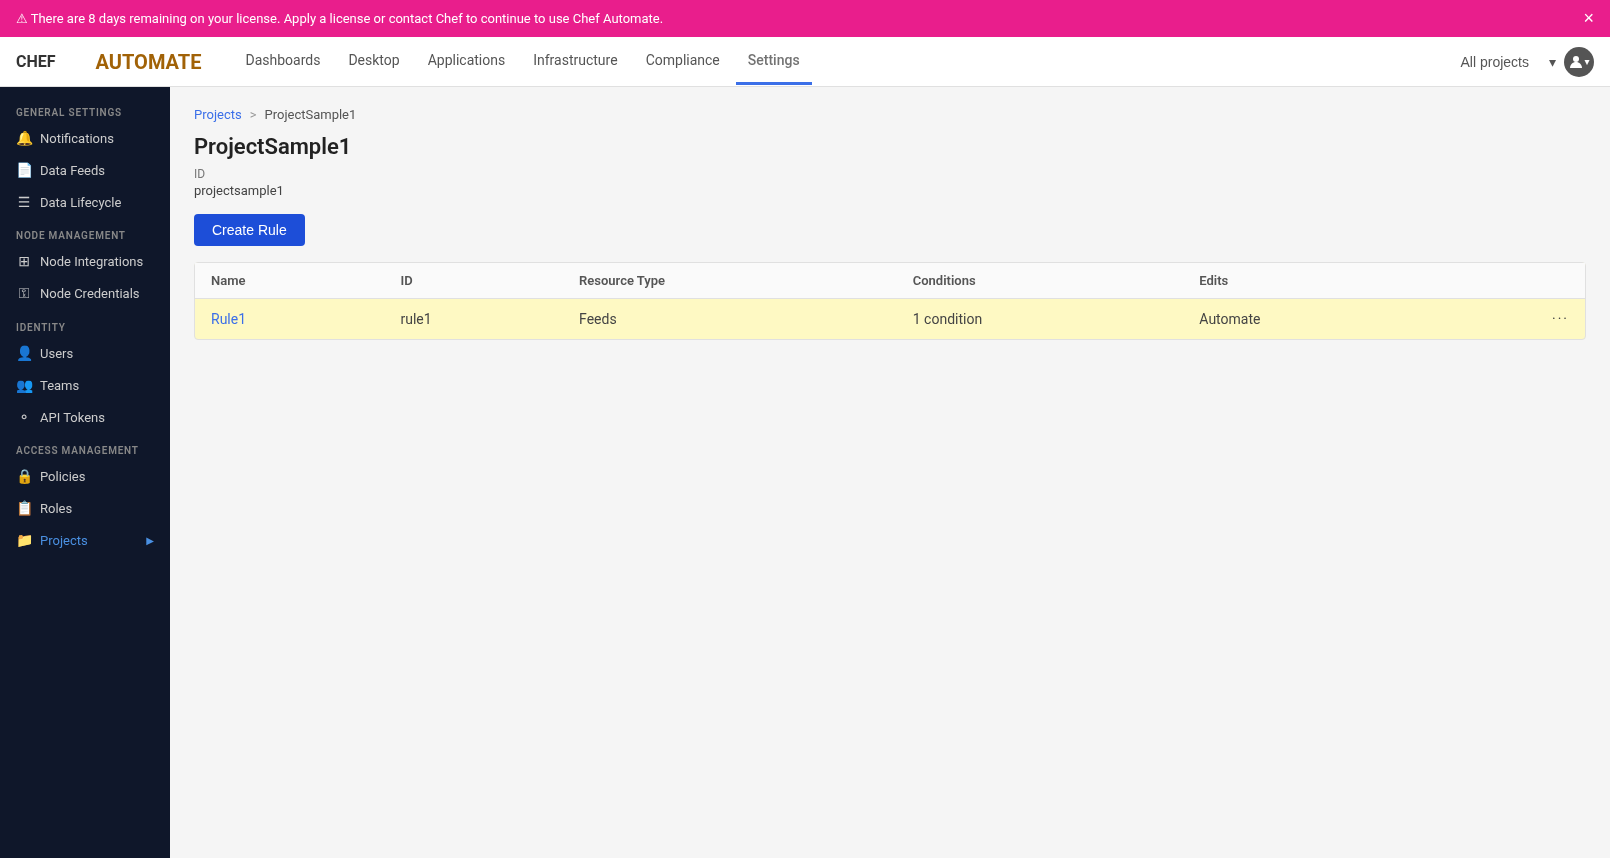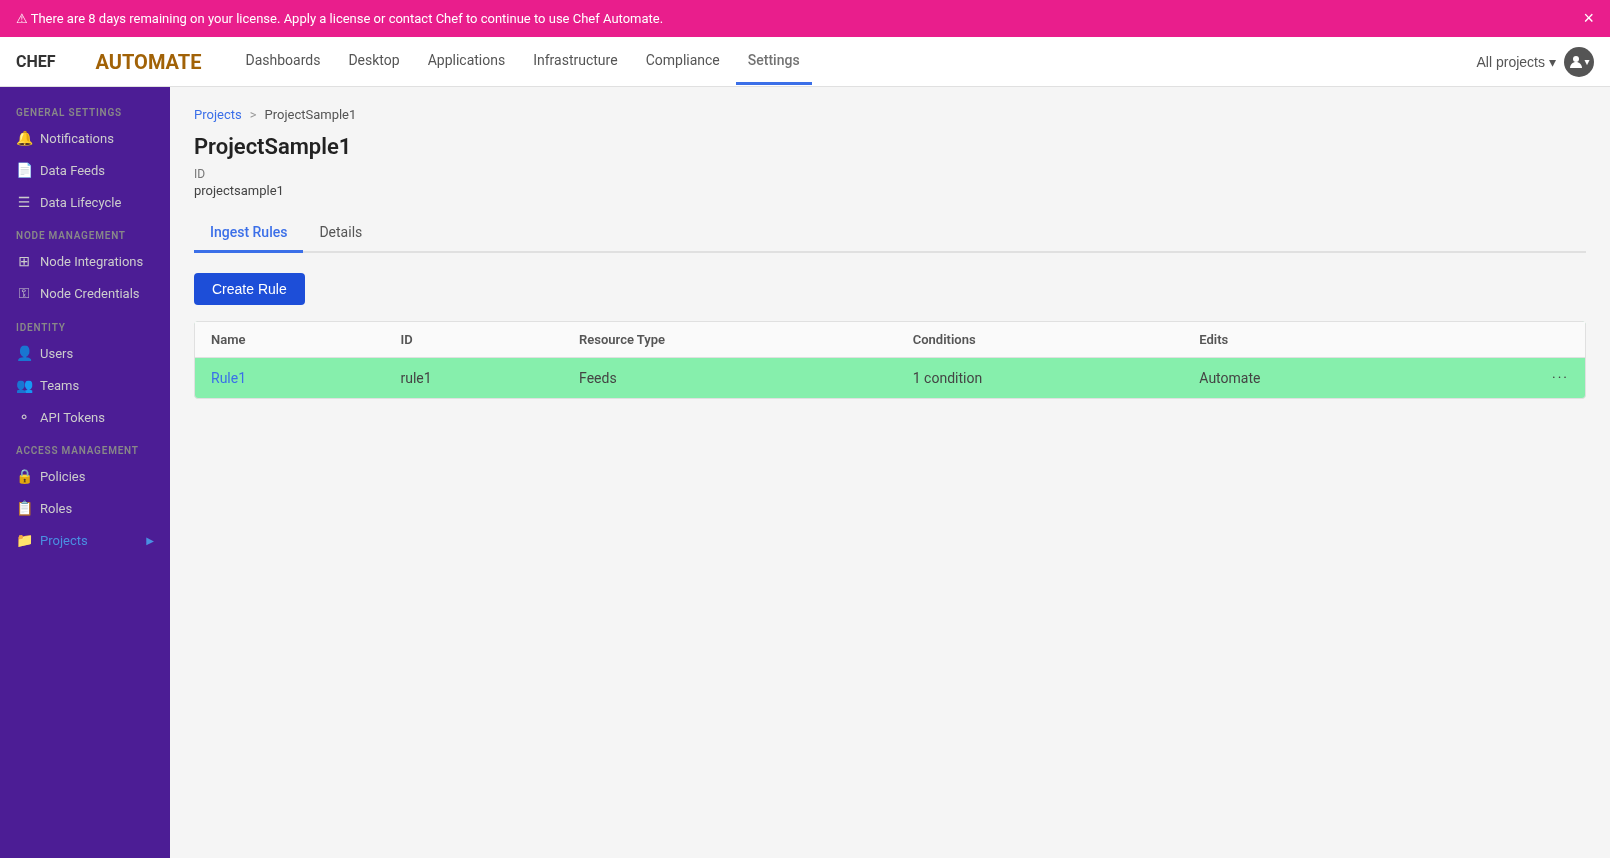--- a/index.html
+++ b/index.html
@@ -44,21 +44,21 @@
     .nav-link.active { color: #737373; border-bottom: 3px solid #3b6fe8; font-weight: 500; }
     .nav-right {
       display: flex;
       align-items: center;
       gap: 8px;
       margin-left: auto;
     }
     .project-selector {
       display: flex;
       align-items: flex-start;
-      gap: 4px;
+      gap: 20px;
       color: #555;
       cursor: pointer;
       font-size: 14px;
       border: none;
       background: none;
     }
     .user-icon {
       width: 30px;
       height: 30px;
       border-radius: 50%;
@@ -69,21 +69,21 @@
       color: white;
       cursor: pointer;
     }
 
     
     .layout { display: flex; height: calc(100vh - 50px - 36px); }
 
     
     .sidebar {
       width: 170px;
-      background: #4c1d95;
+      background: #0f172a;
       color: #ccc;
       overflow-y: auto;
       flex-shrink: 0;
       padding-top: 8px;
     }
     .sidebar-section-label {
       font-size: 10px;
       text-transform: uppercase;
       letter-spacing: 0.8px;
       color: #888;
@@ -158,21 +158,21 @@
       padding: 8px 18px;
       border-radius: 4px;
       cursor: pointer;
       font-size: 14px;
       font-weight: 500;
       margin-bottom: 16px;
     }
 
     
     .table-container {
-      background: #86efac;
+      background: #fef9c3;
       border-radius: 4px;
       border: 1px solid #e0e0e0;
     }
     .table { width: 100%; border-collapse: collapse; }
     .table th {
       text-align: left;
       padding: 10px 16px;
       font-size: 13px;
       color: #555;
       font-weight: 600;
@@ -297,24 +297,20 @@
       <span class="breadcrumb-sep">&gt;</span>
       <span class="breadcrumb-current">ProjectSample1</span>
     </div>
 
     
     <h1 class="page-title">ProjectSample1</h1>
     <div class="field-label">ID</div>
     <div class="field-value">projectsample1</div>
 
     
-    <div class="tabs">
-      <div class="tab active">Ingest Rules</div>
-      <div class="tab">Details</div>
-    </div>
 
     
     <button class="btn-primary">Create Rule</button>
 
     
     <div class="table-container">
       <table class="table">
         <thead>
           <tr>
             <th>Name</th>

